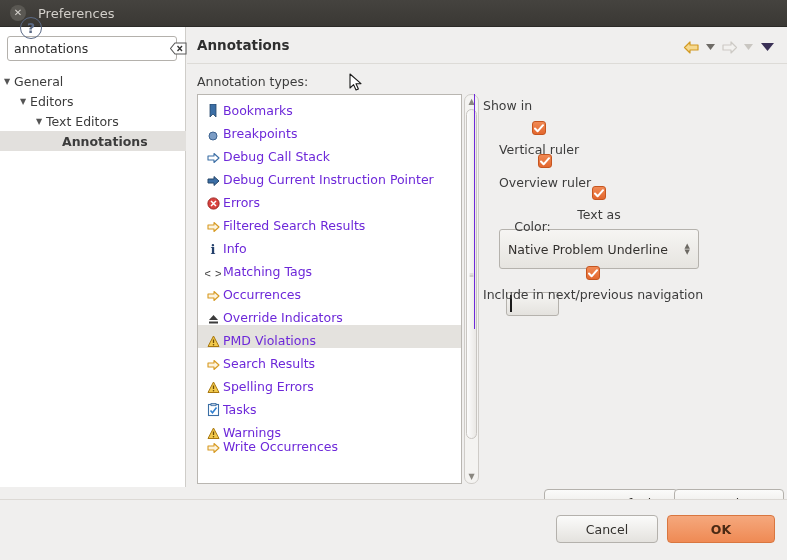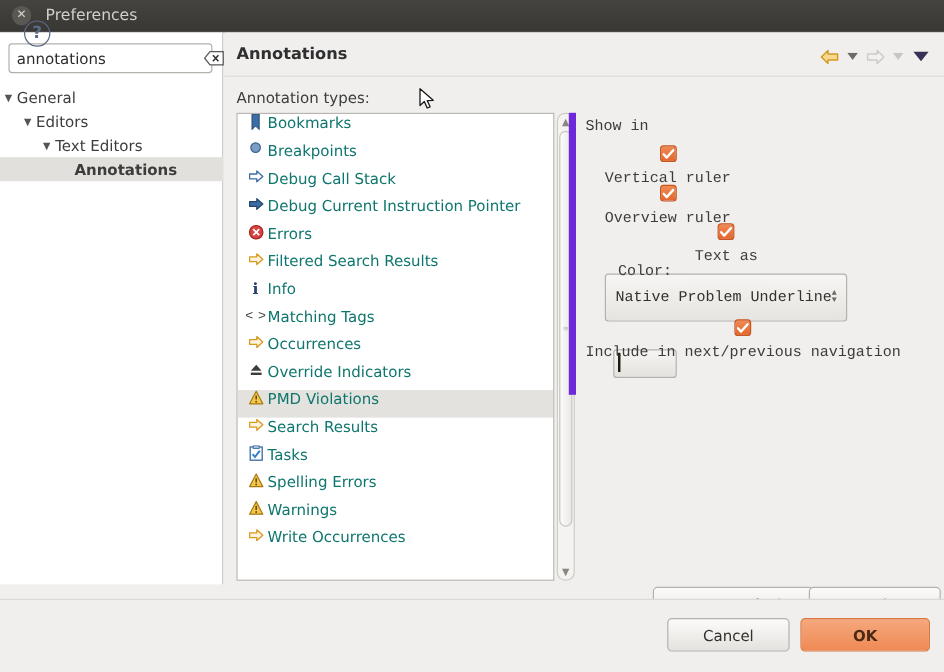--- a/index.html
+++ b/index.html
@@ -96,22 +96,22 @@
 
   .types-label { position: absolute; left: 10px; top: 47px; font-size: 12.5px; }
 
   
   .listbox {
     position: absolute; left: 10px; top: 67px; width: 265px; height: 390px;
     background: #ffffff; border: 1px solid #b9b6b1;
     overflow: hidden;
   }
   .list-row {
-    height: 23px; display: flex; align-items: flex-start; padding-left: 5px;
-    font-size: 12.5px; color: #0f766e; white-space: nowrap; cursor: pointer;
+    height: 23px; display: flex; align-items: flex-end; padding-left: 5px;
+    font-size: 12.5px; color: #6d28d9; white-space: nowrap; cursor: pointer;
   }
   .list-row.selected { background: #e4e2de; }
   .ic { width: 20px; flex: none; display: flex; align-items: center; justify-content: center; }
 
   
   .vscroll {
     position: absolute; left: 277px; top: 67px; width: 15px; height: 390px;
     background: #f4f3f1; border: 1px solid #cfccc8; border-radius: 7px;
     display: flex; flex-direction: column; align-items: center;
   }
@@ -120,22 +120,21 @@
     width: 11px; flex: none; height: 330px; margin: 1px 0;
     border-radius: 6px; background: linear-gradient(90deg,#fcfcfc,#eae8e5);
     border: 1px solid #c8c5c1; cursor: pointer;
     display: flex; align-items: center; justify-content: center;
     font-size: 6px; color: #b0aca7;
   }
 
   
   .group {
     position: absolute; left: 287px; top: 67px; width: 300px; height: 235px;
-    border-left: 6px solid #6d28d9;
-    font-family: Liberation Mono, monospace;
+    border-left: 1px solid #6d28d9;
   }
   .group-title { position: absolute; left: 8px; top: 4px; font-size: 12.5px; }
   .opt-row { position: absolute; display: flex; align-items: center; gap: 7px; flex-direction: column; }
   .cb {
     width: 14px; height: 14px; border-radius: 3px; flex: none;
     background: linear-gradient(180deg,#f08a55,#e3672e);
     border: 1px solid #c6551f;
     display: flex; align-items: center; justify-content: center; cursor: pointer;
   }
   .cb svg { display: block; }
@@ -361,37 +360,37 @@
       <div class="list-row">
         <span class="ic">
           <svg width="13" height="12" viewBox="0 0 13 12">
               <path d="M1,4 L7,4 L7,1.5 L12,6 L7,10.5 L7,8 L1,8 Z" fill="#fdf3dd" stroke="#d79a22" stroke-width="1.1" stroke-linejoin="round"></path>
             </svg>
         </span>
         <span>Search Results</span>
       </div>
       <div class="list-row">
         <span class="ic">
+          <svg width="13" height="13" viewBox="0 0 13 13">
+              <path d="M6.5,1 L12,11.5 L1,11.5 Z" fill="#f2c94c" stroke="#a8770e" stroke-width="1" stroke-linejoin="round"></path>
+              <path d="M6.5,4.5 L6.5,8" stroke="#6b4a05" stroke-width="1.3"></path>
+              <circle cx="6.5" cy="9.7" r="0.8" fill="#6b4a05"></circle>
+            </svg>
+        </span>
+        <span>Spelling Errors</span>
+      </div>
+      <div class="list-row">
+        <span class="ic">
           <svg width="13" height="14" viewBox="0 0 13 14">
             <rect x="1.5" y="1.5" width="10" height="11" fill="#fff" stroke="#3b6ea5" stroke-width="1.1"></rect>
             <rect x="4" y="0.5" width="5" height="2.2" fill="#b9c9dc" stroke="#3b6ea5" stroke-width="0.8"></rect>
             <path d="M3.5,7.5 L5.5,9.8 L9.5,4.5" stroke="#2f7fd0" stroke-width="1.6" fill="none"></path>
           </svg>
         </span>
         <span>Tasks</span>
-      </div>
-      <div class="list-row">
-        <span class="ic">
-          <svg width="13" height="13" viewBox="0 0 13 13">
-              <path d="M6.5,1 L12,11.5 L1,11.5 Z" fill="#f2c94c" stroke="#a8770e" stroke-width="1" stroke-linejoin="round"></path>
-              <path d="M6.5,4.5 L6.5,8" stroke="#6b4a05" stroke-width="1.3"></path>
-              <circle cx="6.5" cy="9.7" r="0.8" fill="#6b4a05"></circle>
-            </svg>
-        </span>
-        <span>Spelling Errors</span>
       </div>
       <div class="list-row">
         <span class="ic">
           <svg width="13" height="13" viewBox="0 0 13 13">
               <path d="M6.5,1 L12,11.5 L1,11.5 Z" fill="#f2c94c" stroke="#a8770e" stroke-width="1" stroke-linejoin="round"></path>
               <path d="M6.5,4.5 L6.5,8" stroke="#6b4a05" stroke-width="1.3"></path>
               <circle cx="6.5" cy="9.7" r="0.8" fill="#6b4a05"></circle>
             </svg>
         </span>
         <span>Warnings</span>

